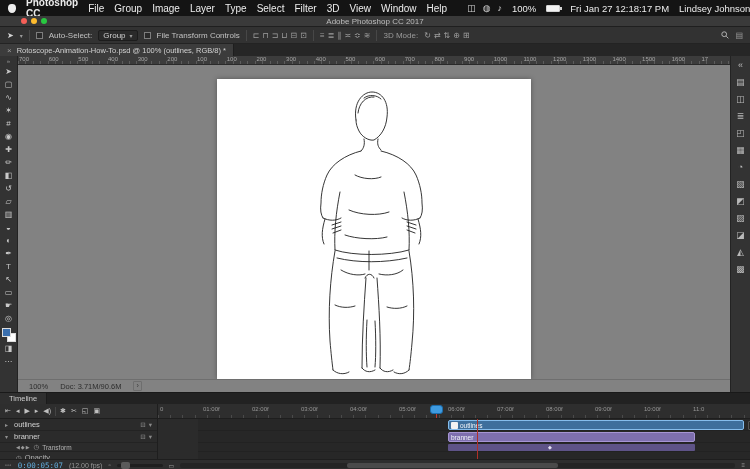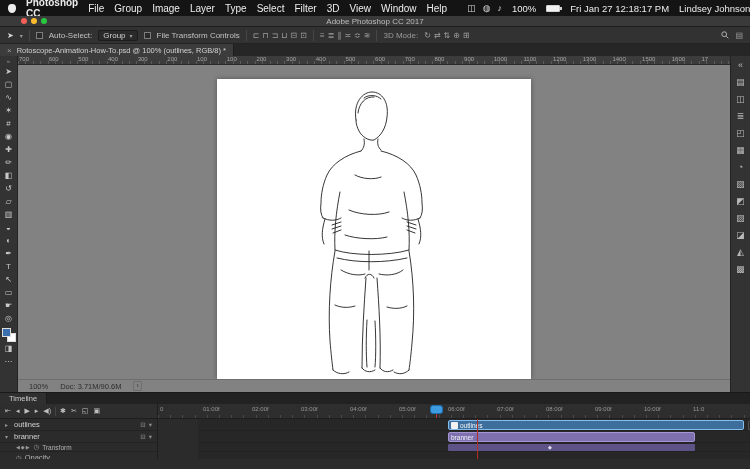--- a/index.html
+++ b/index.html
@@ -422,14 +422,28 @@
         <div class="tl-track-row short">
           <div class="band" style="background: rgb(94, 83, 135);">
             <span class="kf">◆</span>
           </div>
         </div>
         <div class="tl-track-row"></div>
         <div class="playline"></div>
       </div>
     </div>
 
+    <div class="tl-bottom">
+      <span class="framesicon">▫▫▫</span>
+      <span class="tc">0:00:05:07</span>
+      <span class="fps">(12.00 fps)</span>
+      <span class="zl">▫</span>
+      <span class="zslider">
+          <span class="zthumb"></span>
+        </span>
+      <span class="zl">▭</span>
+      <span class="hscroll">
+          <span class="hthumb"></span>
+        </span>
+      <span class="zl">≡</span>
+    </div>
   </div>
 </div>
 
 </body></html>

